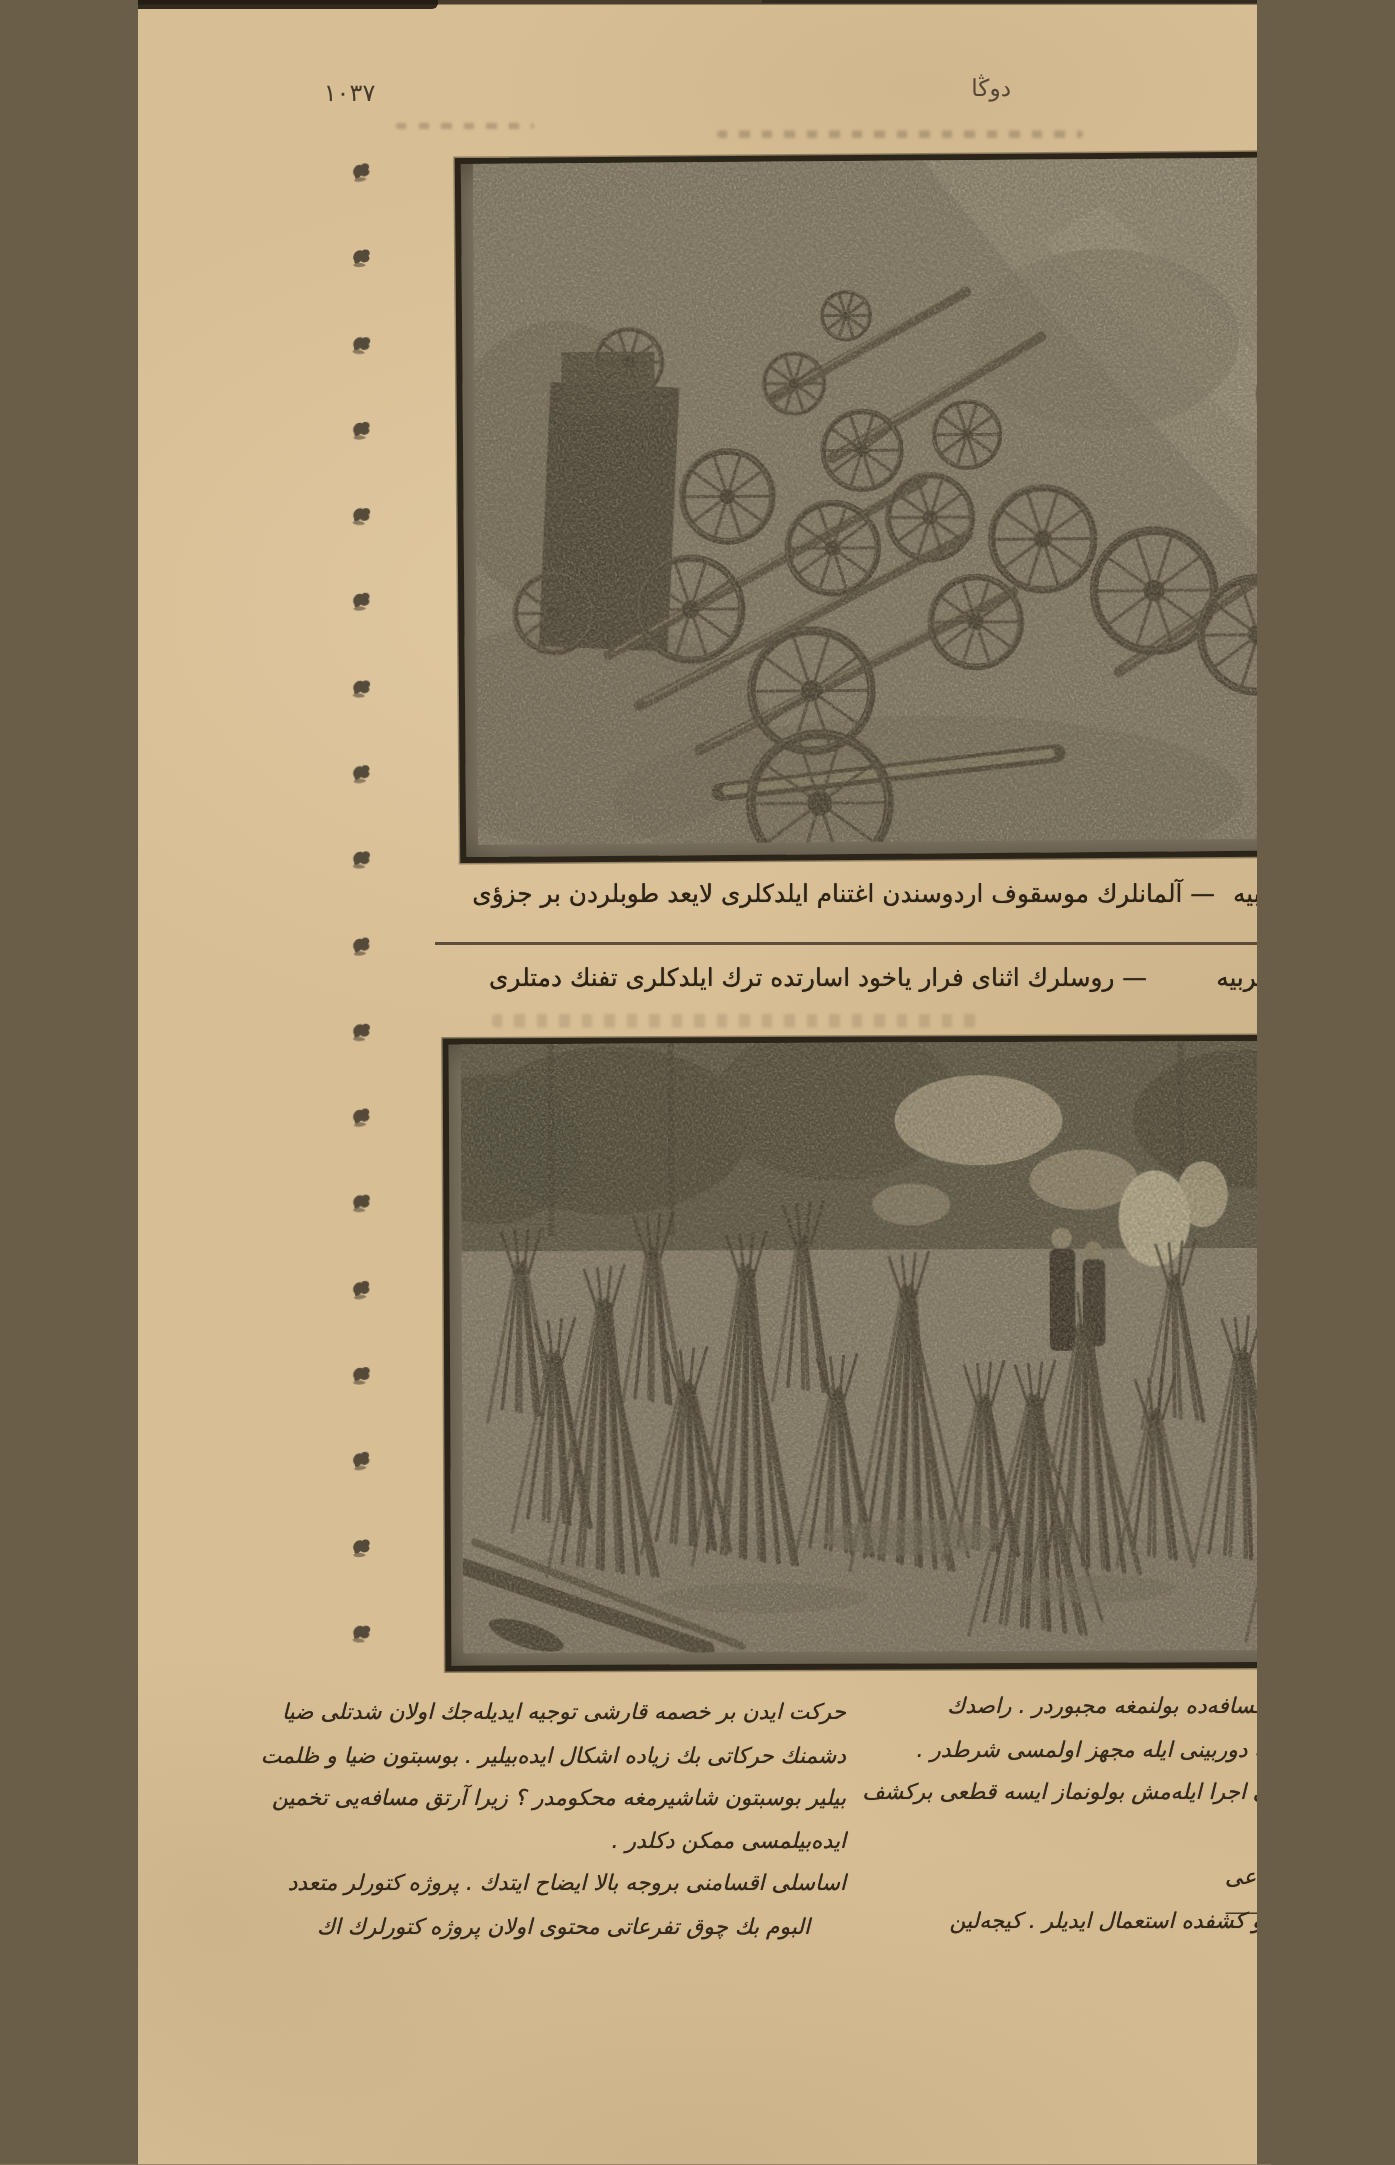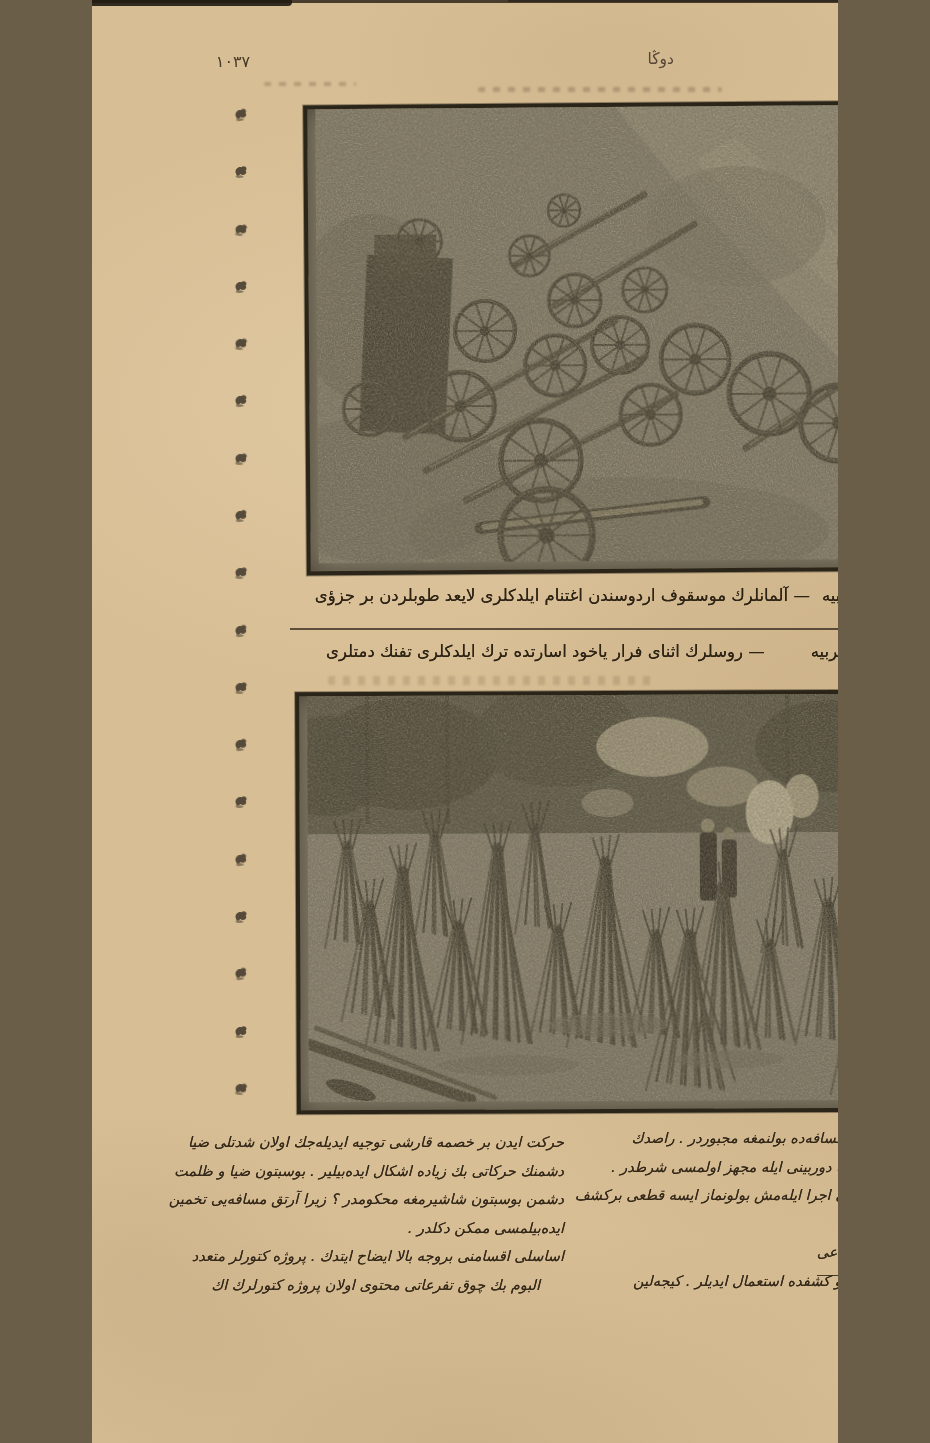--- a/index.html
+++ b/index.html
@@ -760,19 +760,19 @@
     <div class="line">ايى بر دوربين حتى بر بحريه دوربينى ايله مجهز اولمسى شرطدر .</div>
     <div class="line">كوندوزين لازم كلن تدقيقاتى اجرا ايله‌مش بولونماز ايسه قطعى بركشف</div>
     <div class="line">ياپه‌بيلمسى مشكوكدر .</div>
     <div class="line heading-line"><span>پروژه كتورلرك انواعى</span></div>
     <div class="line">پروژه كتورلر ، يالكز ترصد و كشفده استعمال ايديلر . كيجه‌لين</div>
   </div>
 
   <div id="col-left" class="abs col">
     <div class="line">حركت ايدن بر خصمه قارشى توجيه ايديله‌جك اولان شدتلى ضيا</div>
     <div class="line">دشمنك حركاتى بك زياده اشكال ايده‌بيلير . بوسبتون ضيا و ظلمت</div>
-    <div class="line">دشمن بوسبتون شاشيرمغه محكومدر ؟ زيرا آرتق مسافه‌يى تخمين</div>
+    <div class="line">بيلير بوسبتون شاشيرمغه محكومدر ؟ زيرا آرتق مسافه‌يى تخمين</div>
     <div class="line">ايده‌بيلمسى ممكن دكلدر .</div>
     <div class="line">اساسلى اقسامنى بروجه بالا ايضاح ايتدك . پروژه كتورلر متعدد</div>
     <div class="line indent">البوم بك چوق تفرعاتى محتوى اولان پروژه كتورلرك اك</div>
   </div>
 
 </div>
 
 </body></html>

